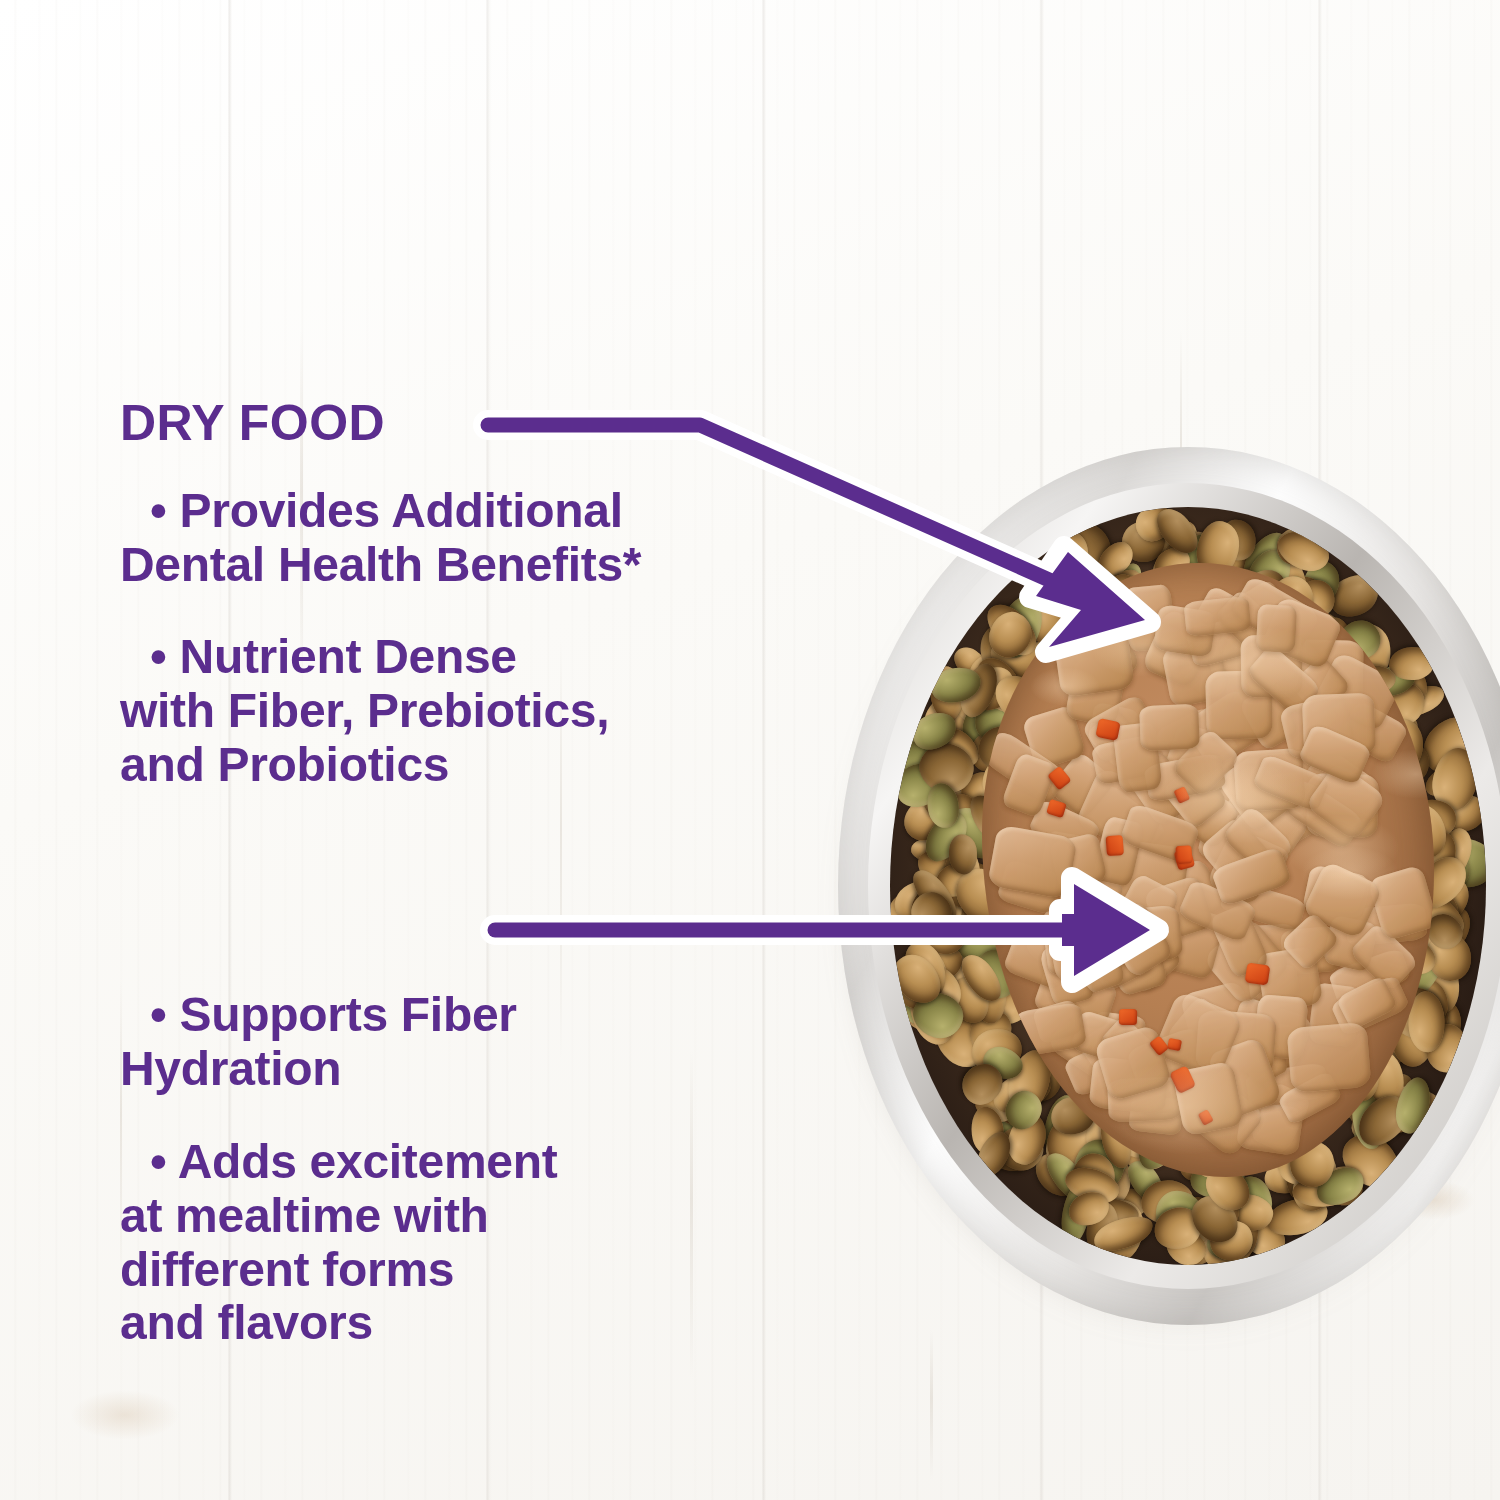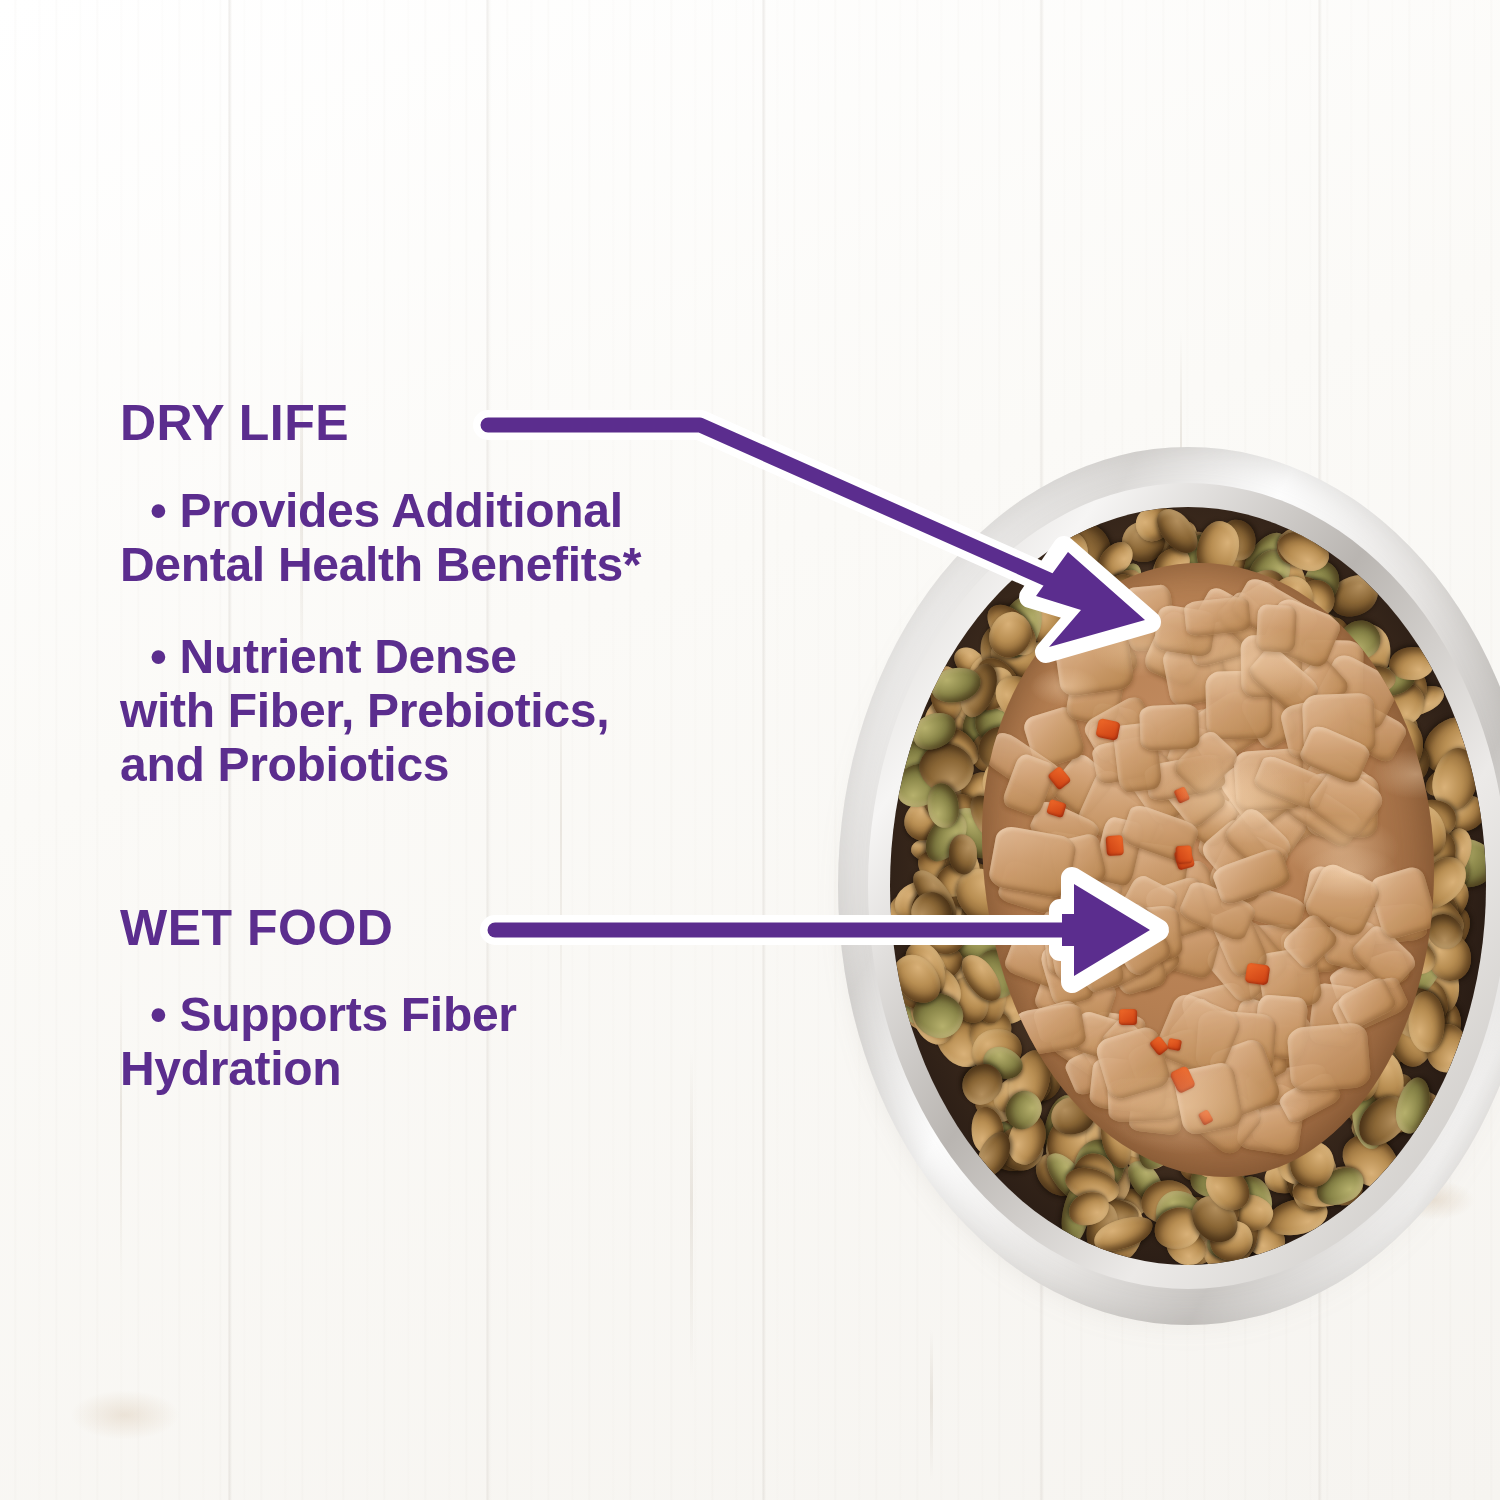--- a/index.html
+++ b/index.html
@@ -768,34 +768,37 @@
 
     <g>
       <path d="M 495 930 L 1110 930" stroke="#ffffff" stroke-width="30" fill="none" stroke-linecap="round"></path>
       <path d="M 1072 878 L 1158 930 L 1072 982 L 1072 950 L 1060 950 L 1060 910 L 1072 910 Z" fill="#ffffff" stroke="#ffffff" stroke-width="22" stroke-linejoin="round"></path>
       <path d="M 495 930 L 1105 930" stroke="#5b2d8e" stroke-width="15" fill="none" stroke-linecap="round"></path>
       <path d="M 1074 884 L 1150 930 L 1074 976 L 1074 946 L 1062 946 L 1062 914 L 1074 914 Z" fill="#5b2d8e"></path>
     </g>
   </svg>
 
   <div class="col" style="top:398px;">
-    <div class="sec-head">DRY LIFE</div>
+    <div class="sec-head">DRY FOOD</div>
   </div>
   <div class="col" style="top:484px;">
     <div class="bullet">• Provides Additional
 Dental Health Benefits*</div>
   </div>
   <div class="col" style="top:630px;">
     <div class="bullet">• Nutrient Dense
 with Fiber, Prebiotics,
 and Probiotics</div>
   </div>
 
-  <div class="col" style="top:903px;">
-    <div class="sec-head">WET FOOD</div>
-  </div>
   <div class="col" style="top:988px;">
     <div class="bullet">• Supports Fiber
 Hydration</div>
   </div>
+  <div class="col" style="top:1135px;">
+    <div class="bullet">• Adds excitement
+at mealtime with
+different forms
+and flavors</div>
+  </div>
 
 
 </div>
 
 </body></html>

